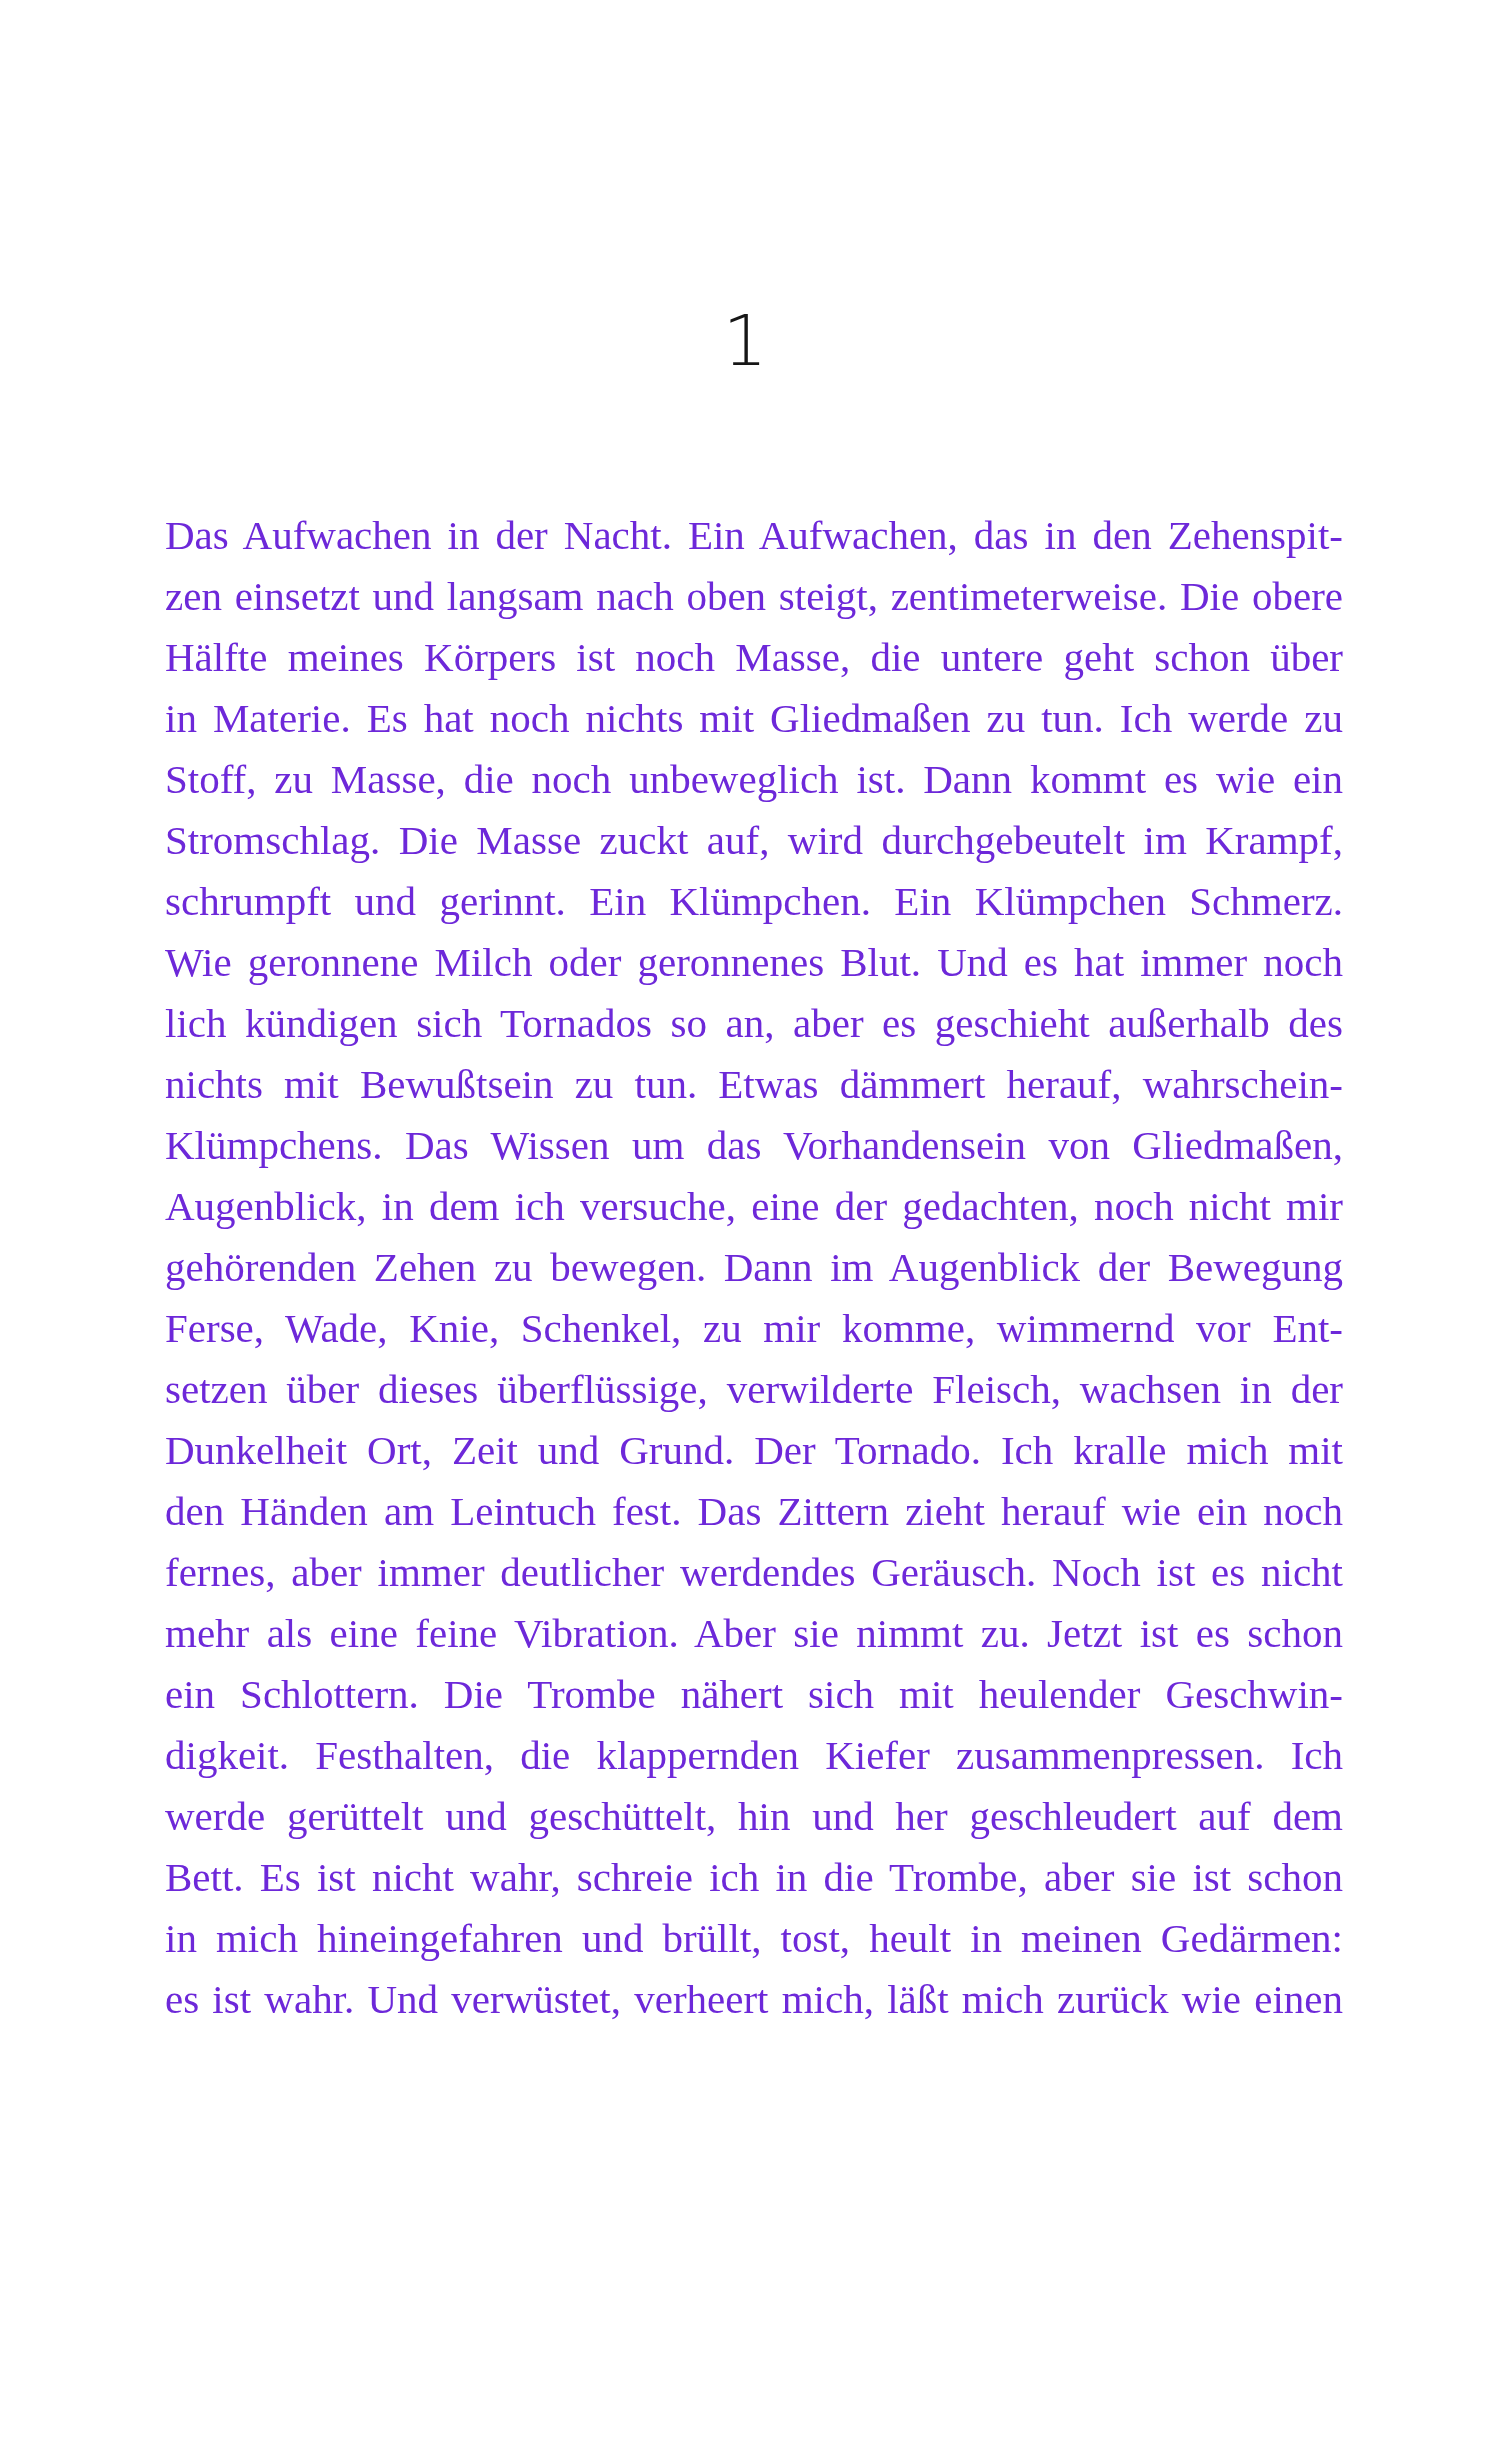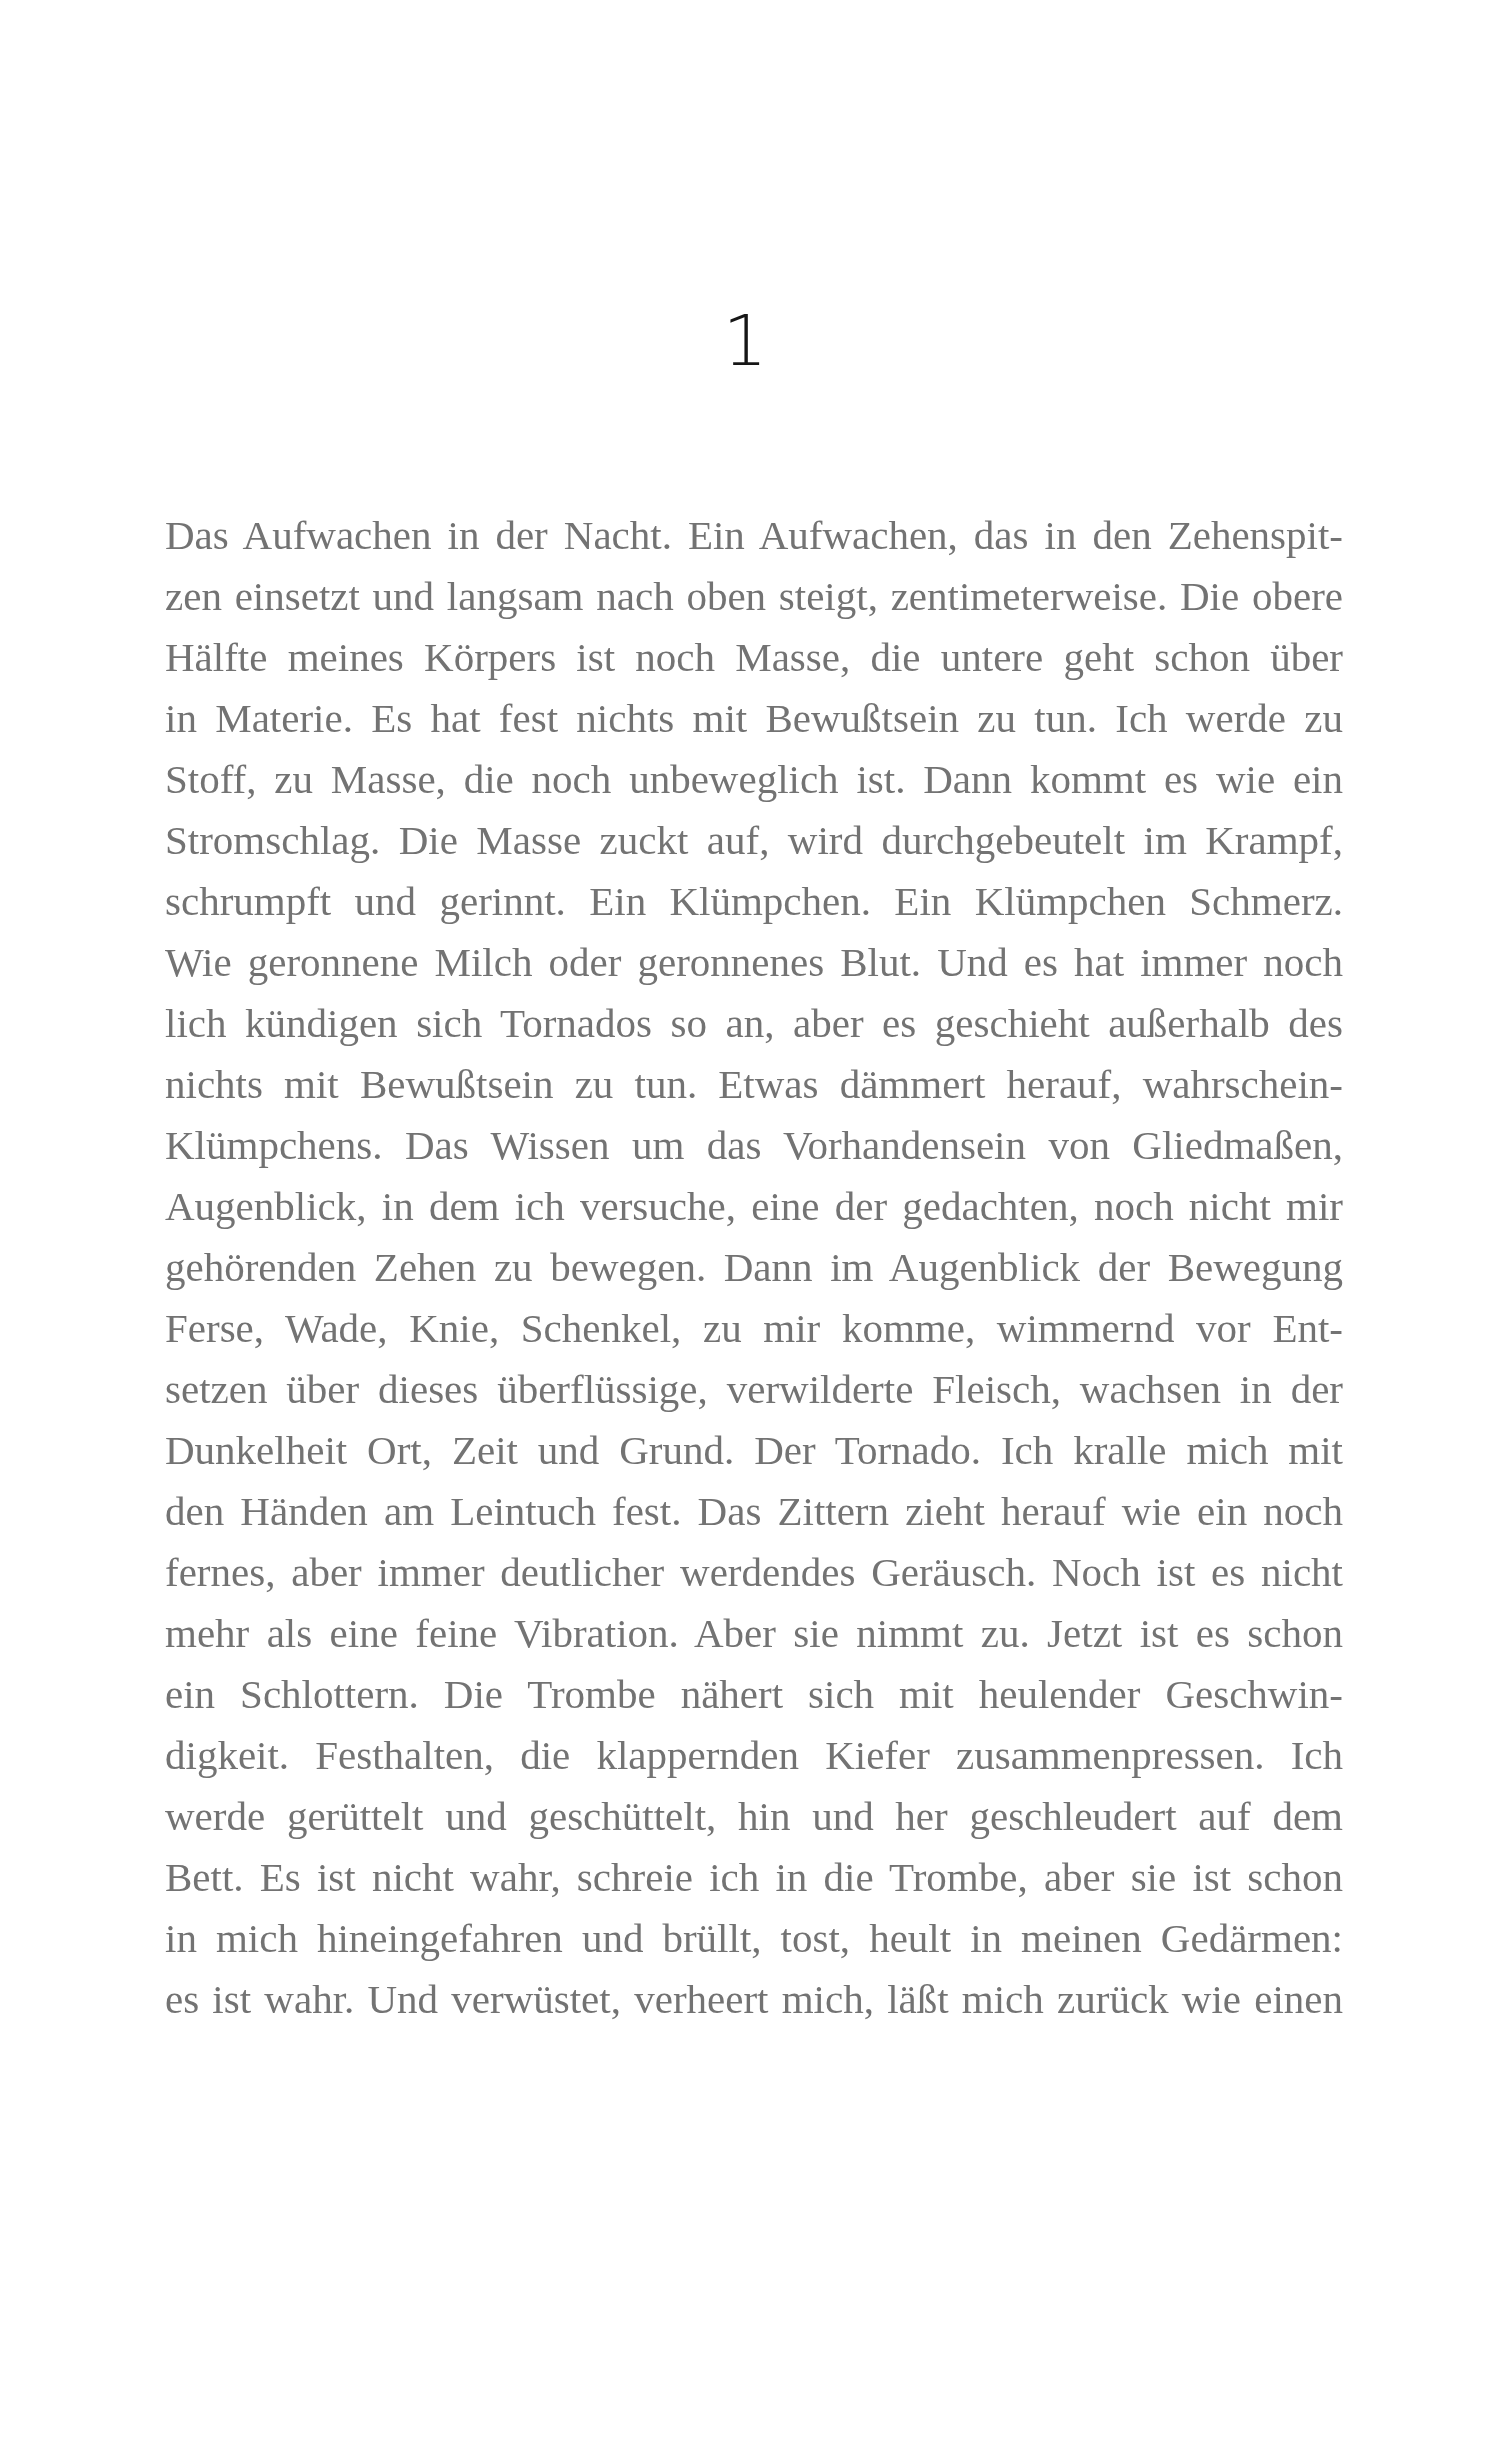--- a/index.html
+++ b/index.html
@@ -28,21 +28,21 @@
     line-height: 1;
     color: #161616;
     letter-spacing: 0;
   }
   .text-block {
     position: absolute;
     left: 165px;
     top: 505px;
     width: 1178px;
     font-size: 41px;
-    color: #737373;
+    color: #6d28d9;
   }
   .text-line {
     height: 61px;
     line-height: 61px;
     text-align: justify;
     text-align-last: justify;
     text-justify: inter-word;
     white-space: nowrap; 
     overflow: visible;
   }
@@ -53,21 +53,21 @@
 <body>
 
 <div class="page">
 
   <div class="chapter-number">1</div>
 
   <div class="text-block">
     <div class="text-line">Das Aufwachen in der Nacht. Ein Aufwachen, das in den Zehenspit-</div>
     <div class="text-line">zen einsetzt und langsam nach oben steigt, zentimeterweise. Die obere</div>
     <div class="text-line">Hälfte meines Körpers ist noch Masse, die untere geht schon über</div>
-    <div class="text-line">in Materie. Es hat fest nichts mit Bewußtsein zu tun. Ich werde zu</div>
+    <div class="text-line">in Materie. Es hat noch nichts mit Gliedmaßen zu tun. Ich werde zu</div>
     <div class="text-line">Stoff, zu Masse, die noch unbeweglich ist. Dann kommt es wie ein</div>
     <div class="text-line">Stromschlag. Die Masse zuckt auf, wird durchgebeutelt im Krampf,</div>
     <div class="text-line">schrumpft und gerinnt. Ein Klümpchen. Ein Klümpchen Schmerz.</div>
     <div class="text-line">Wie geronnene Milch oder geronnenes Blut. Und es hat immer noch</div>
     <div class="text-line">lich kündigen sich Tornados so an, aber es geschieht außerhalb des</div>
     <div class="text-line">nichts mit Bewußtsein zu tun. Etwas dämmert herauf, wahrschein-</div>
     <div class="text-line">Klümpchens. Das Wissen um das Vorhandensein von Gliedmaßen,</div>
     <div class="text-line">Augenblick, in dem ich versuche, eine der gedachten, noch nicht mir</div>
     <div class="text-line">gehörenden Zehen zu bewegen. Dann im Augenblick der Bewegung</div>
     <div class="text-line">Ferse, Wade, Knie, Schenkel, zu mir komme, wimmernd vor Ent-</div>

